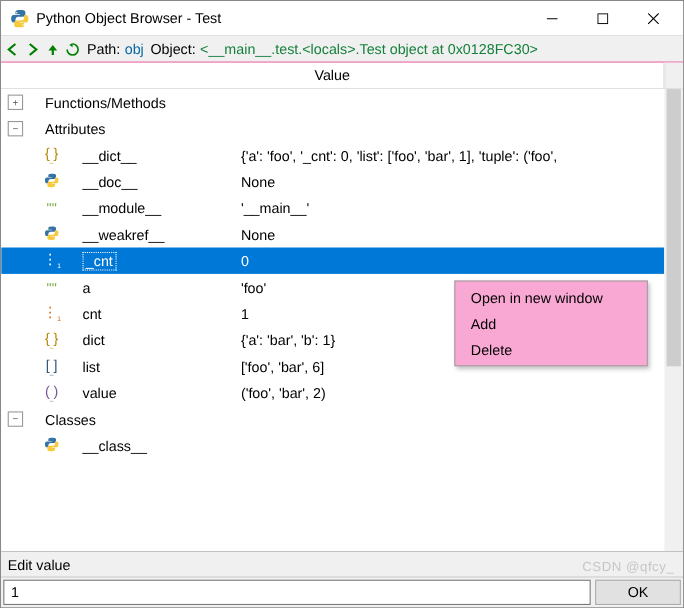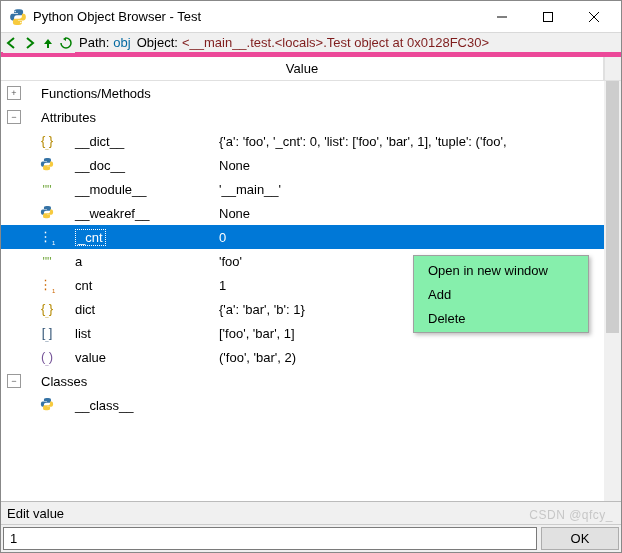--- a/index.html
+++ b/index.html
@@ -31,35 +31,35 @@
   .titlebar .winbtn {
     width: 46px; height: 30px;
     display: flex; align-items: center; justify-content: center;
     color: #111;
   }
 
   .toolbar {
     height: 24px;
     display: flex;
     align-items: center;
-    border-bottom: 5px solid #ec4899;
+    border-bottom: 1px solid #ec4899;
     background: #f0f0f0;
     padding: 0 2px;
     gap: 0;
   }
   .tbtn {
     width: 18px; height: 20px;
     display: flex; align-items: center; justify-content: center;
     border: 1px solid #f0f0f0;
     margin-right: 0px;
   }
   .path-label { margin-left: 4px; color: #000; }
   .path-value { margin-left: 4px; color: #0369a1; }
   .obj-label { margin-left: 6px; color: #000; }
-  .obj-value { margin-left: 4px; color: #7f1d1d; white-space: nowrap; overflow: hidden; text-overflow: clip; flex: 1; }
+  .obj-value { margin-left: 4px; color: #15803d; white-space: nowrap; overflow: hidden; text-overflow: clip; flex: 1; }
 
   .columns {
     height: 24px;
     display: flex;
     align-items: center;
     border-bottom: 1px solid #e0e0e0;
     background: #fff;
     font-size: 13px;
   }
   .col1 { width: 210px; padding-left: 28px; border-right: 1px solid #e0e0e0; height: 100%; display: flex; align-items: center; }
@@ -113,21 +113,21 @@
   .ok-btn {
     width: 78px; margin: 2px 2px 2px 4px;
     border: 1px solid #adadad; background: #e1e1e1;
     display: flex; align-items: center; justify-content: center;
   }
 
   .context-menu {
     position: absolute;
     left: 412px; top: 254px;
     width: 176px;
-    background: #86efac;
+    background: #f9a8d4;
     border: 1px solid #a0a0a0;
     box-shadow: 2px 2px 4px rgba(0,0,0,0.25);
     padding: 2px;
     z-index: 10;
   }
   .context-menu .mi {
     height: 24px; display: flex; align-items: center; padding: 0 12px;
   }
 
   .py-icon { position: relative; width:16px; height:16px; }
@@ -270,21 +270,21 @@
     <div class="row" style="position:relative">
       <span class="indent" style="width:34px"></span>
       <span class="icon" style="color:#b58900">{<sub style="font-size:6px">_</sub>}</span>
       <span class="key">dict</span>
       <span class="val">{'a': 'bar', 'b': 1}</span>
     </div>
     <div class="row" style="position:relative">
       <span class="indent" style="width:34px"></span>
       <span class="icon" style="color:#357">[<sub style="font-size:6px">_</sub>]</span>
       <span class="key">list</span>
-      <span class="val">['foo', 'bar', 1]</span>
+      <span class="val">['foo', 'bar', 6]</span>
     </div>
     <div class="row" style="position:relative">
       <span class="indent" style="width:34px"></span>
       <span class="icon" style="color:#759">(<sub style="font-size:6px">_</sub>)</span>
       <span class="key">value</span>
       <span class="val">('foo', 'bar', 2)</span>
     </div>
 
     <div class="row">
       <span class="indent" style="width:2px"></span>

